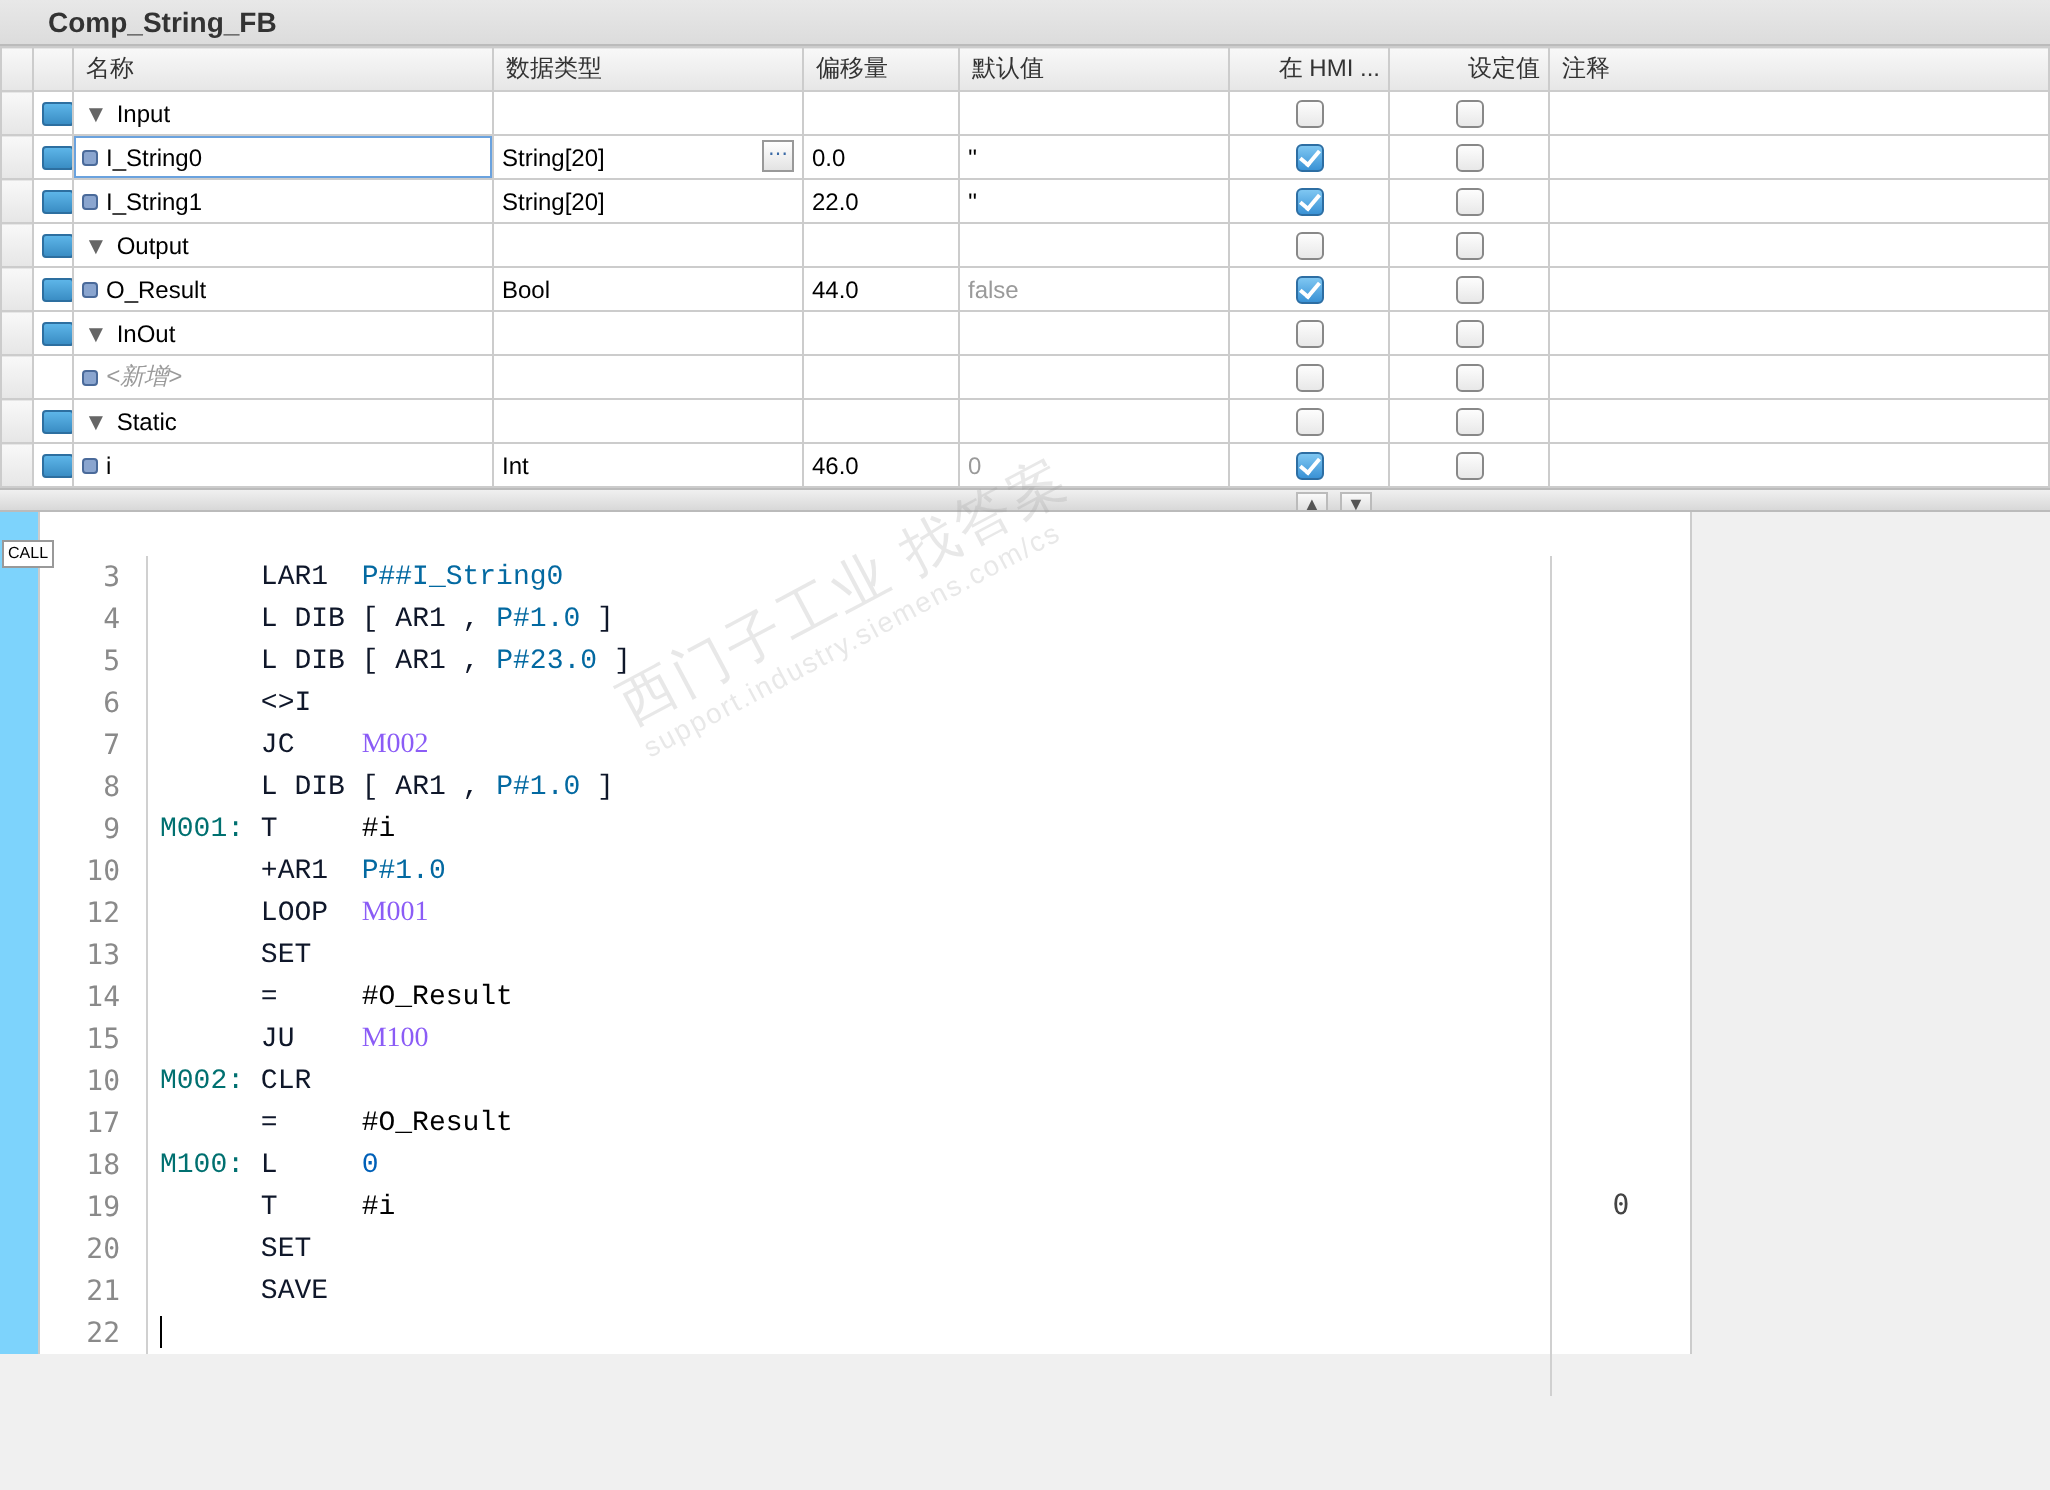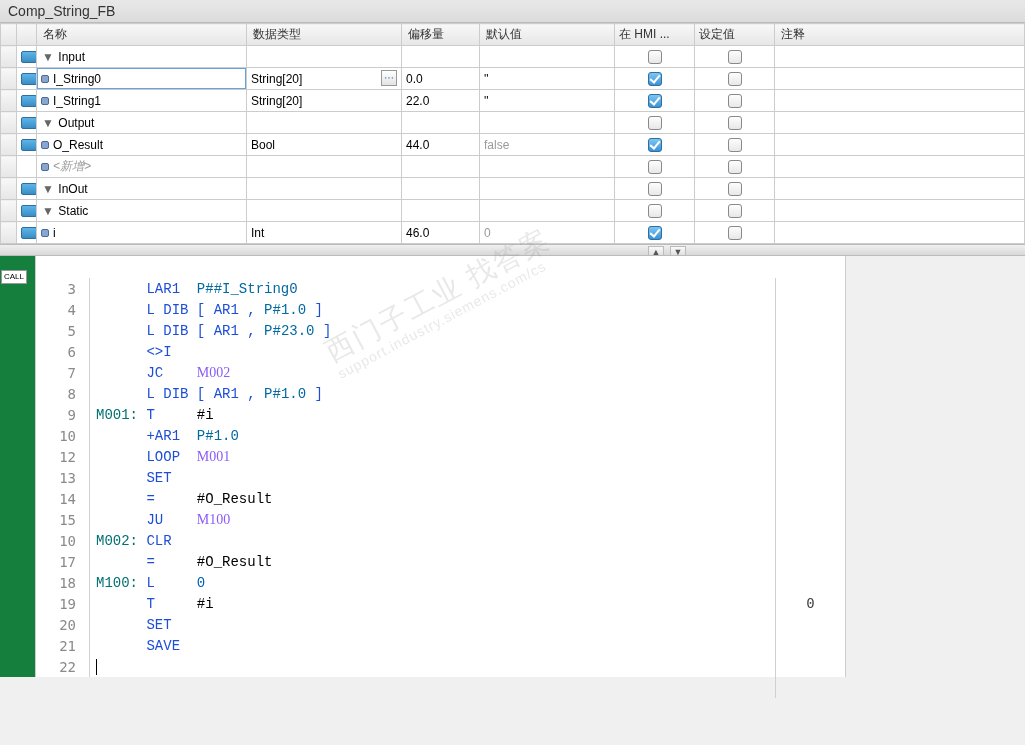--- a/index.html
+++ b/index.html
@@ -7,22 +7,22 @@
     font-family: Tahoma, Arial, "Microsoft YaHei", sans-serif;
     font-size: 12px;
     background: #f0f0f0;
     width: 1025px;
     height: 745px;
     overflow: hidden;
     color: #000;
   }
   .title-bar {
     background: linear-gradient(#e8e8e8, #dcdcdc);
-    padding: 3px 8px;
-    font-weight: normal;
+    padding: 3px 24px;
+    font-weight: bold;
     font-size: 14px;
     color: #333;
     border-bottom: 1px solid #bbb;
   }
   .var-table {
     width: 100%;
     border-collapse: collapse;
     background: #fff;
     table-layout: fixed;
   }
@@ -31,21 +31,21 @@
     padding: 2px 4px;
     height: 22px;
     text-align: left;
     white-space: nowrap;
     overflow: hidden;
   }
   .var-table th {
     background: linear-gradient(#f8f8f8, #e6e6e6);
     font-weight: normal;
     color: #333;
-    text-align: left;
+    text-align: right;
   }
   .var-table th:first-child, .var-table td:first-child {
     background: linear-gradient(#f8f8f8, #e6e6e6);
     width: 16px;
     padding: 0;
   }
   .col-tag { width: 20px; }
   .col-name { width: 210px; }
   .col-type { width: 155px; }
   .col-offset { width: 78px; }
@@ -141,22 +141,22 @@
     background: linear-gradient(#fafafa,#e0e0e0);
     border: 1px solid #bbb;
   }
   .divider-bar .arrow-up { left: 648px; }
   .divider-bar .arrow-down { left: 670px; }
   .code-area {
     display: flex;
     background: #fff;
   }
   .gutter-far {
-    width: 36px;
-    background: #15803d;
+    width: 20px;
+    background: #7dd3fc;
     border-right: 1px solid #ccc;
     padding-top: 12px;
   }
   .call-marker {
     font-size: 8px;
     border: 1px solid #999;
     background: #fff;
     padding: 1px 2px;
     margin-left: 1px;
     display: inline-block;
@@ -185,21 +185,21 @@
     width: 8px;
     border-right: 1px solid #d0d0d0;
     height: 100%;
   }
   .stl {
     padding-left: 6px;
     white-space: pre;
     flex: 1;
   }
   .label { color: #007070; }
-  .kw-blue { color: #1d4ed8; }
+  .kw-blue { color: #0f172a; }
   .sym-black { color: #8b5cf6; font-family: Liberation Serif, serif;}
   .operand-blue { color: #0369a1; }
   .num-lit { color: #0060b8; }
   .var-ref { color: #000; }
   .right-meta {
     position: absolute;
     right: 0;
     top: 22px;
     width: 70px;
   }
@@ -318,33 +318,33 @@
         <td class="indent2"><span class="tree-marker"></span><span>O_Result</span></td>
         <td class="datatype-cell">Bool</td>
         <td>44.0</td>
         <td class="faded">false</td>
         <td style="text-align: center;"><span class="cbox checked"></span></td>
         <td style="text-align: center;"><span class="cbox"></span></td>
         <td></td>
       </tr>
       <tr>
         <td></td>
+        <td class="tag-cell"><span class="tag-icon"></span></td>
+        <td class="indent1"><span class="expand-col">▼</span> <span>InOut</span></td>
+        <td class="datatype-cell"></td>
+        <td></td>
+        <td></td>
+        <td style="text-align: center;"><span class="cbox"></span></td>
+        <td style="text-align: center;"><span class="cbox"></span></td>
+        <td></td>
+      </tr>
+      <tr>
+        <td></td>
         <td class="tag-cell"></td>
         <td class="indent2"><span class="tree-marker"></span><span class="placeholder">&lt;新增&gt;</span></td>
-        <td class="datatype-cell"></td>
-        <td></td>
-        <td></td>
-        <td style="text-align: center;"><span class="cbox"></span></td>
-        <td style="text-align: center;"><span class="cbox"></span></td>
-        <td></td>
-      </tr>
-      <tr>
-        <td></td>
-        <td class="tag-cell"><span class="tag-icon"></span></td>
-        <td class="indent1"><span class="expand-col">▼</span> <span>InOut</span></td>
         <td class="datatype-cell"></td>
         <td></td>
         <td></td>
         <td style="text-align: center;"><span class="cbox"></span></td>
         <td style="text-align: center;"><span class="cbox"></span></td>
         <td></td>
       </tr>
       <tr>
         <td></td>
         <td class="tag-cell"><span class="tag-icon"></span></td>

